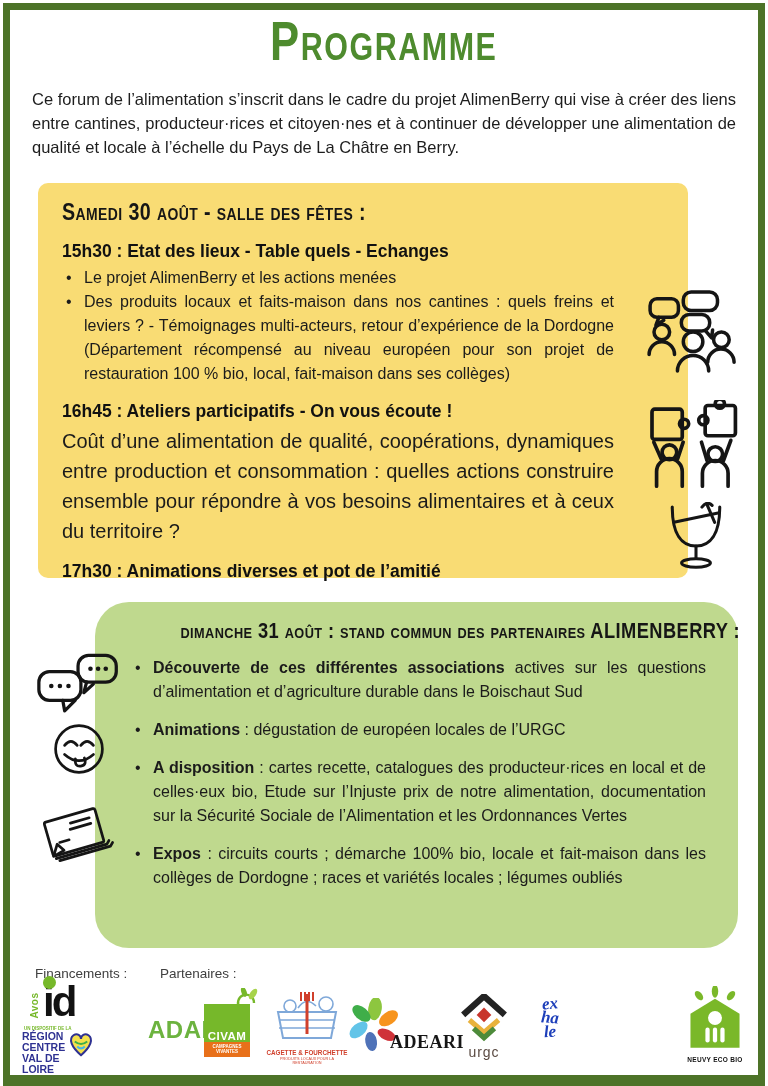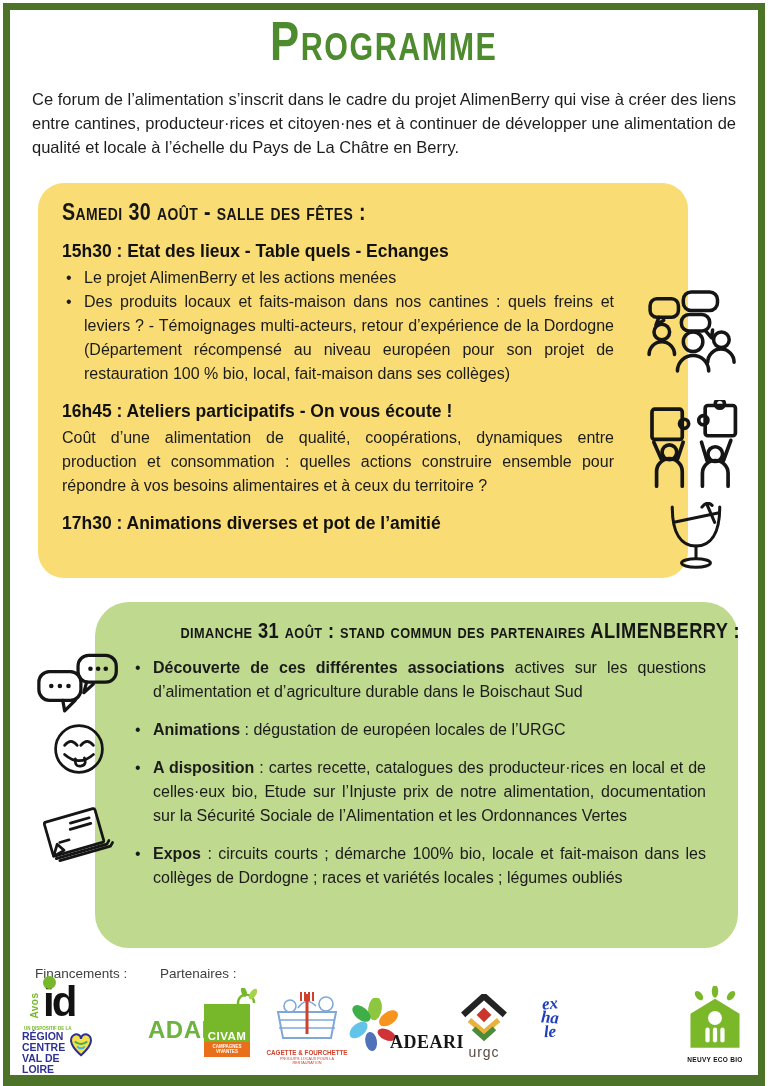--- a/index.html
+++ b/index.html
@@ -8,31 +8,31 @@
   .frame{position:absolute;left:3px;top:3px;right:3px;bottom:0;border:7px solid #4d7328;
          border-bottom-width:11px;pointer-events:none;}
   
   .title{position:absolute;left:0;top:8px;width:768px;text-align:center;margin:0;}
   .title .sc{display:inline-block;font-variant:small-caps;font-weight:700;font-size:56px;
              color:#4e8b2e;letter-spacing:2px;transform:scaleX(.78);transform-origin:center;}
   .intro{position:absolute;left:32px;top:88px;width:704px;margin:0;font-size:16.5px;
          line-height:1.44;text-align:justify;color:#1d1d1d;}
   
   .yellow-box{position:absolute;left:38px;top:183px;width:650px;height:395px;background:#f9dc74;
-              border-radius:26px;box-sizing:border-box;padding:15px 74px 0 24px;}
+              border-radius:10px;box-sizing:border-box;padding:15px 74px 0 24px;}
   .yellow-box h2{margin:0 0 8px 0;}
   .sc-h{display:inline-block;font-variant:small-caps;font-weight:700;font-size:24px;color:#161616;
         letter-spacing:.5px;transform:scaleX(.82);transform-origin:left center;white-space:nowrap;}
   .slot-title{margin:15px 0 4px 0;font-size:17.5px;font-weight:700;color:#111;}
   .yellow-box ul{margin:2px 0 0 0;padding:0;list-style:none;}
   .yellow-box li, .green-box li{position:relative;padding-left:22px;font-size:16px;line-height:1.5;
         text-align:justify;}
   .yellow-box li::before, .green-box li::before{content:"•";position:absolute;left:4px;top:0;
         font-size:16px;}
-  .slot-text{margin:2px 0 0 0;font-size:16px;line-height:1.5;text-align:justify;}
+  .slot-text{margin:2px 0 0 0;font-size:20px;line-height:1.5;text-align:justify;}
   
   .green-box{position:absolute;left:95px;top:602px;width:643px;height:346px;background:#bfd98e;
              border-radius:34px;box-sizing:border-box;padding:14px 32px 0 36px;}
   .green-box h2{margin:0 0 12px 0;text-align:center;}
   .green-box .sc-h{font-size:21.5px;transform:scaleX(.85);transform-origin:center;}
   .green-box ul{margin:0;padding:0;list-style:none;}
   .green-box li{margin-bottom:14px;}
   
   .icon{position:absolute;color:#151515;}
   .icon svg{display:block;width:100%;height:100%;}

